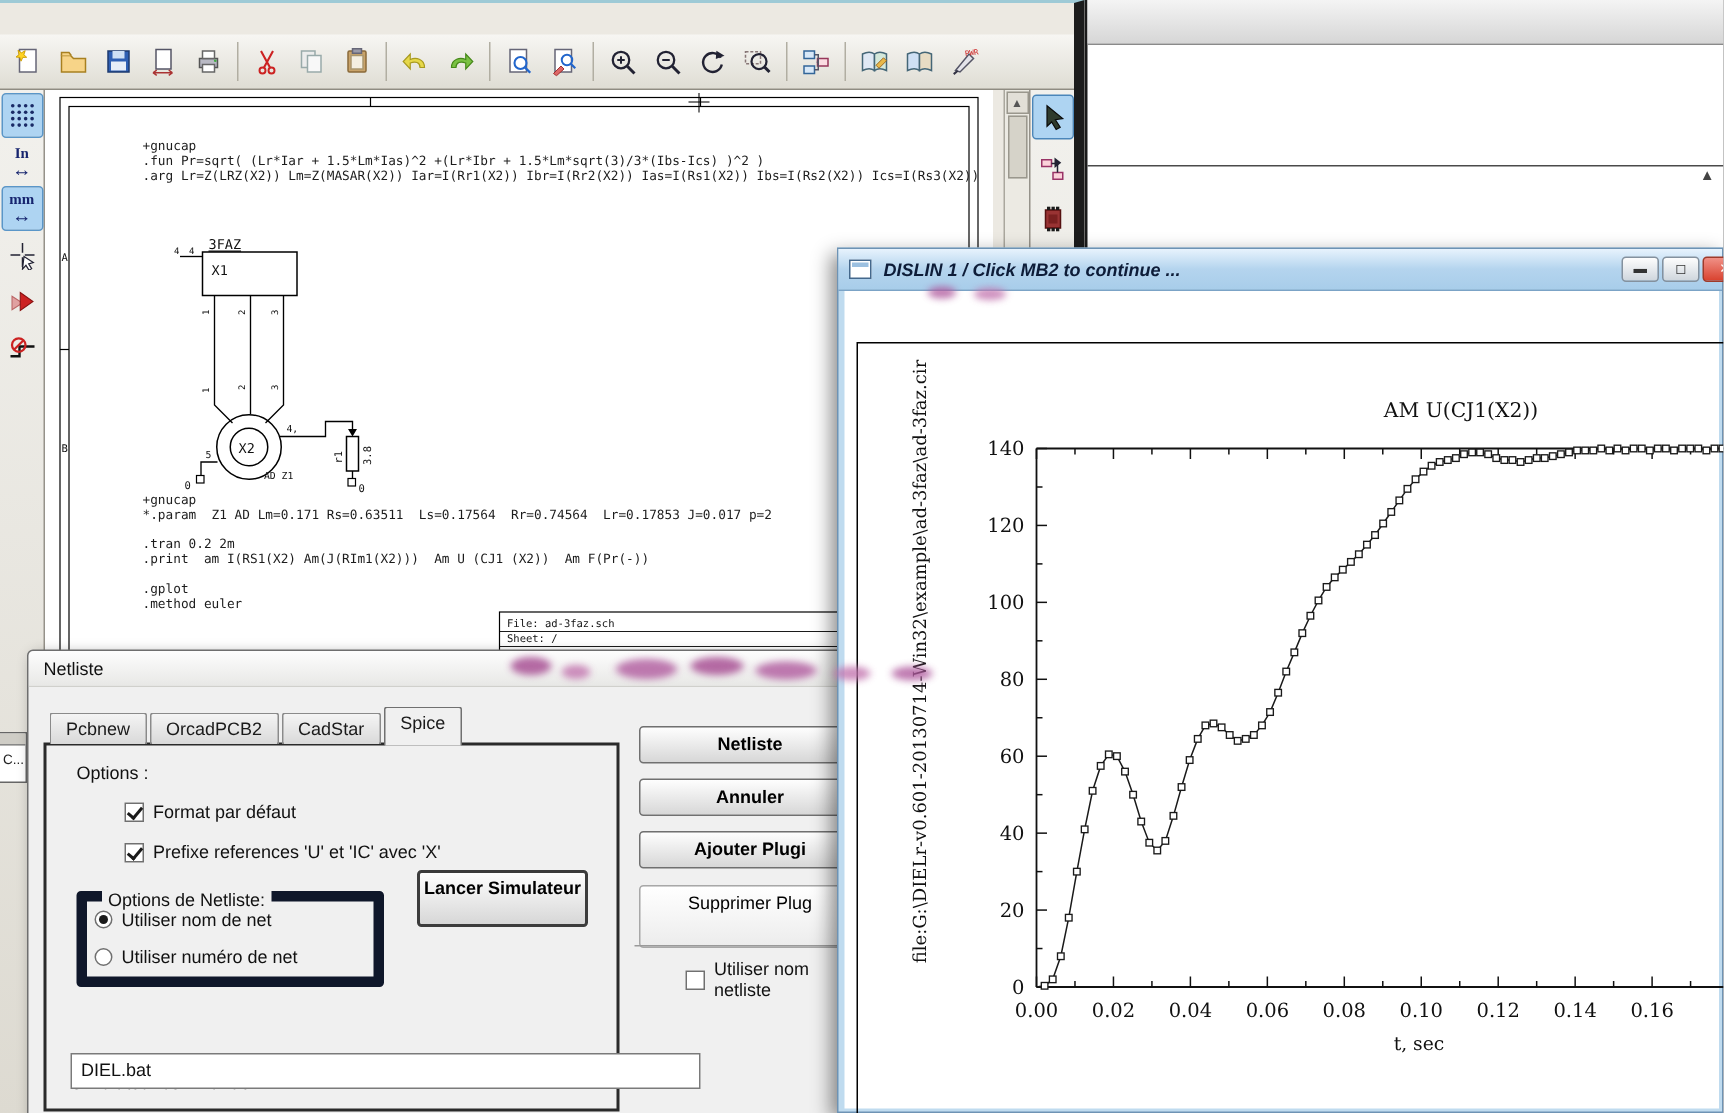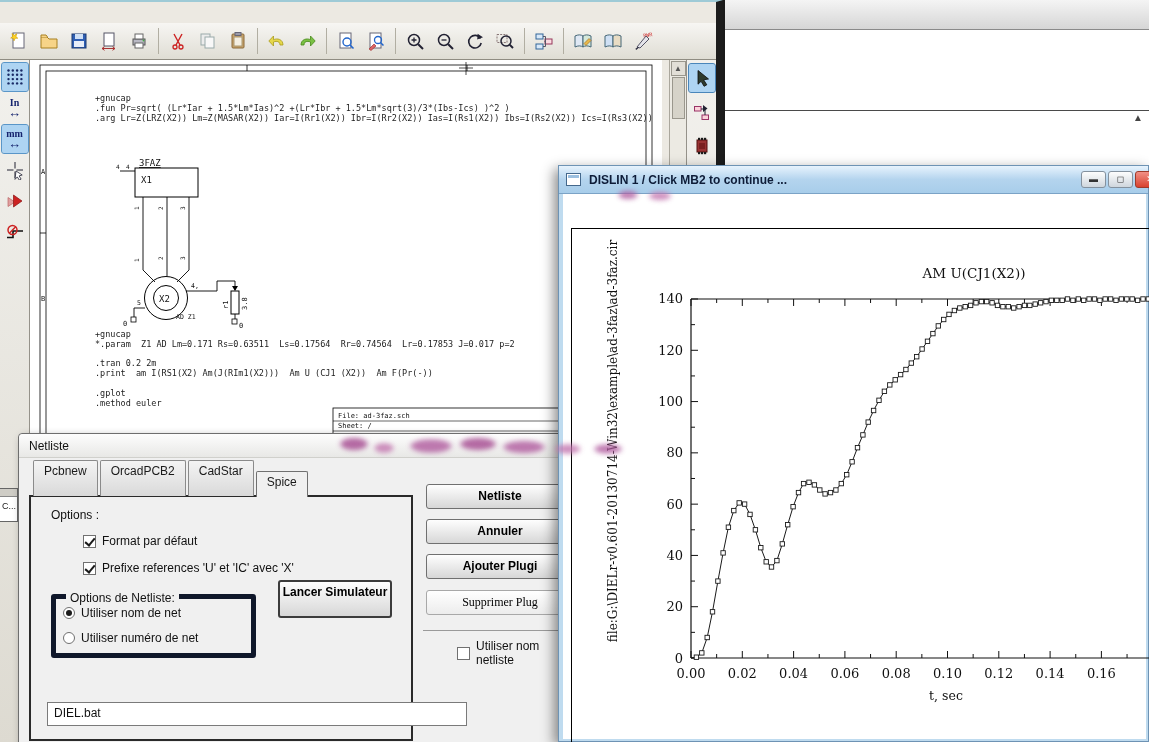--- a/index.html
+++ b/index.html
@@ -54,54 +54,54 @@
 
   
   .dialog{position:absolute;left:18px;top:433px;width:545px;height:315px;background:#f0f0f0;
           border:1px solid #6e6e6e;border-radius:4px 4px 0 0;box-shadow:4px 4px 10px rgba(0,0,0,.45);
           z-index:20;overflow:hidden;}
   .dialog .titlebar{height:24px;background:linear-gradient(#fdfdfd,#e8e8e6);border-bottom:1px solid #d0d0cc;
                     border-radius:4px 4px 0 0;}
   .dialog .titlebar span{font-size:12px;color:#111;padding:5px 0 0 10px;display:inline-block;}
   .tabs{position:absolute;left:14px;top:36px;display:flex;align-items:flex-end;height:26px;z-index:3;}
   .tab{font-size:12px;color:#1a1a1a;padding:3px 10px 4px 10px;background:linear-gradient(#f4f4f4,#d9d9d9);
-       border:1px solid #8a8a8a;border-bottom:none;margin-right:2px;height:36px;border-radius:2px 2px 0 0;}
+       border:1px solid #8a8a8a;border-bottom:none;margin-right:2px;height:21px;border-radius:2px 2px 0 0;}
   .tab.active{background:#f0f0f0;height:26px;border-color:#707070;position:relative;top:1px;}
   .panel{position:absolute;left:10px;top:61px;width:384px;height:246px;background:#f0f0f0;
          border:2px solid #2a2a2a;}
   .dlg-label{position:absolute;font-size:12px;color:#111;}
   .chk{position:absolute;display:flex;align-items:center;font-size:12px;color:#111;padding-left:32px;}
   .chk .box{width:13px;height:13px;background:#fff;border:1px solid #707070;margin-right:6px;position:relative;flex:none;}
   .chk.checked .box::after{content:"";position:absolute;left:3px;top:0px;width:4px;height:8px;
         border-right:2px solid #1a1a1a;border-bottom:2px solid #1a1a1a;transform:rotate(40deg);}
   .radio{position:absolute;display:flex;align-items:center;font-size:12px;color:#111;}
   .radio .dot{width:12px;height:12px;border-radius:50%;background:#fff;border:1px solid #707070;
               margin-right:6px;position:relative;flex:none;}
   .radio.selected .dot::after{content:"";position:absolute;left:2px;top:2px;width:6px;height:6px;
               border-radius:50%;background:#1a1a1a;}
-  .groupbox{position:absolute;border:5px solid #0f172a;border-radius:3px;}
+  .groupbox{position:absolute;border:7px solid #0f172a;border-radius:3px;}
   .groupbox > .gb-label{position:absolute;left:10px;top:-8px;background:#f0f0f0;padding:0 4px;font-size:12px;color:#111;}
   .btn{position:absolute;background:linear-gradient(#fefefe,#d7d7d7);border:1px solid #707070;
        border-radius:3px;font-size:12px;font-weight:bold;color:#000;text-align:center;
        font-family:"Liberation Sans",sans-serif;}
   .btn.default{border:2px solid #3c3c3c;}
   .btn.light{border-color:#a8a8a8;font-weight:normal;background:linear-gradient(#ffffff,#ececec);}
   .text-input{position:absolute;background:#fff;border:1px solid #7a7a7a;font-size:12px;color:#111;
               padding:3px 6px;}
   .side-hr{position:absolute;height:1px;background:#9a9a9a;}
 
   
   .dislin{position:absolute;left:558px;top:165px;width:591px;height:577px;background:#bfdbef;
           border:1px solid #6e93b4;box-shadow:-4px 4px 12px rgba(0,0,0,.45);z-index:30;}
   .dislin .titlebar{position:absolute;left:0;top:0;width:100%;height:28px;
           background:linear-gradient(#e7f3fd,#b4d4ee 50%,#a8cdea);border-bottom:1px solid #7ba3c6;
           display:flex;align-items:center;}
   .dislin .win-icon{width:15px;height:13px;background:#fff;border:1px solid #44688c;margin:0 8px 0 7px;position:relative;}
   .dislin .win-icon::after{content:"";position:absolute;left:1px;top:1px;width:11px;height:3px;background:#9cc0e0;}
-  .dislin .title-text{font-size:12px;font-weight:bold;color:#0d1c38;}
+  .dislin .title-text{font-size:12px;font-weight:bold;color:#0d1c38;font-style:italic;}
   .cap-btn{position:absolute;top:5px;width:25px;height:17px;border:1px solid #84919e;border-radius:3px;
            background:linear-gradient(#fdfdfd,#cfd6dd);text-align:center;font-size:9px;line-height:15px;color:#333;}
   .cap-btn.close{background:linear-gradient(#f09086,#d9422f);border-color:#9e3a2a;color:#fff;}
   .dislin .body{position:absolute;left:4px;top:28px;width:583px;height:545px;background:#fff;}
   .plot-frame{position:absolute;left:8px;top:34px;width:600px;height:537px;border:1.5px solid #000;}
   #plot-svg text{font-family:"DejaVu Serif",serif;fill:#111;}
 
   
   .smudge{position:absolute;z-index:60;filter:blur(2.5px);opacity:.8;pointer-events:none;}
 </style>
@@ -477,21 +477,21 @@
 
     <div class="btn default" style="left:259px;top:146px;width:114px;height:38px;line-height:20px;">Lancer Simulateur</div>
 
     <div class="dlg-label" style="left:28px;top:252px;margin-top:29px;">Simulateur commande:</div>
     <div class="text-input" style="left:28px;top:268px;width:420px;height:24px;">DIEL.bat</div>
 
     <div id="side-buttons">
         <div class="btn" style="left: 407px; top: 50px; width: 148px; height: 25px; line-height: 23px;">Netliste</div>
         <div class="btn" style="left: 407px; top: 85px; width: 148px; height: 25px; line-height: 23px;">Annuler</div>
         <div class="btn" style="left: 407px; top: 120px; width: 148px; height: 25px; line-height: 23px;">Ajouter Plugi</div>
-        <div class="btn light" style="left: 407px; top: 156px; width: 148px; height: 25px; line-height: 23px; font-family: Liberation Serif, serif;">Supprimer Plug</div>
+        <div class="btn light" style="left: 407px; top: 156px; width: 148px; height: 42px; line-height: 23px;">Supprimer Plug</div>
       </div>
     <div class="side-hr" style="left:404px;top:196px;width:141px;"></div>
     <div class="chk" id="chk-netname" style="left:406px;top:205px;">
       <span class="box"></span>
       <span>Utiliser nom netliste</span>
     </div>
   </div>
 
   <div class="dislin">
     <div class="titlebar">

